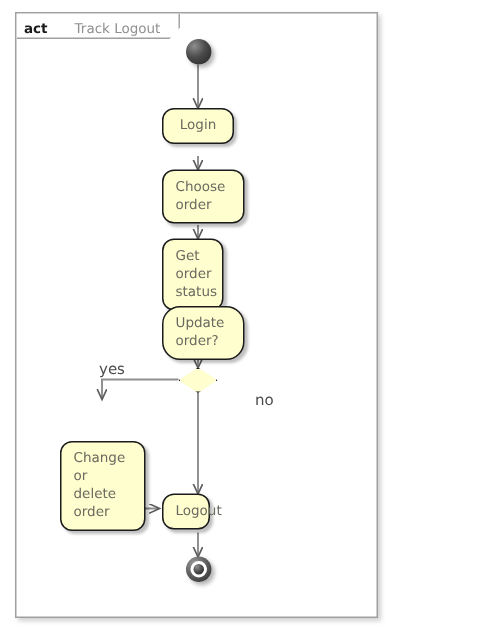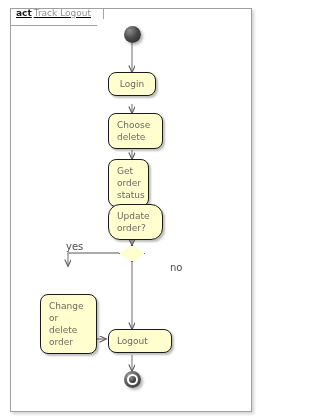--- a/index.html
+++ b/index.html
@@ -29,31 +29,30 @@
     box-shadow: 2px 2px 3px rgba(0,0,0,0.18);
   }
   #frame-label {
     position: absolute;
     left: 0px;
     top: 0px;
     height: 17px;
     padding: 0 12px 0 5px;
     box-sizing: border-box;
     display: flex;
-    align-items: flex-start;
-    gap: 2px;
+    align-items: flex-end;
+    gap: 18px;
     border-right: 1px solid #a0a0a0;
     border-bottom: 1px solid #a0a0a0;
     background: #ffffff;
     font-size: 9px;
     line-height: 1;
     white-space: nowrap;
     
     clip-path: polygon(0 0, 100% 0, 100% 55%, calc(100% - 7px) 100%, 0 100%);
-    text-decoration: underline;
   }
   #frame-label .kw {
     font-weight: bold;
     color: #1a1a1a;
   }
   #frame-label .nm {
     color: #909090;
   }
 
   
@@ -174,35 +173,35 @@
 
       <path d="M132,355 L132,371"></path>
     </g>
   </svg>
 
   <div class="node circle-start" style="left:124px; top:26px;"></div>
 
   <div class="node action" style="left:108px; top:72px; width:48px;text-align:center;">Login</div>
 
   <div class="node action" style="left:108px; top:113px; width:55px;">Choose
-delete</div>
+order</div>
 
   <div class="node action" style="left:108px; top:159px; width:41px;">Get order
 status</div>
 
   <div class="node action" style="left:108px; top:204px; width:55px;border-radius:12px;">Update
 order?</div>
 
   <div class="node diamond" style="left:119px; top:245px;"></div>
 
   <div class="edge-label" style="left:66px; top:242px;">yes</div>
 
   <div class="edge-label" style="left:146px; top:263px;padding-left:24px;">no</div>
 
   <div class="node action" style="left:40px; top:266px; width:57px;margin-top:28px;">Change or
 delete
 order</div>
 
-  <div class="node action" style="left:108px; top:329px; width:64px;">Logout</div>
+  <div class="node action" style="left:108px; top:329px; width:32px;">Logout</div>
 
   <div class="node circle-end" style="left:124px; top:371px;"></div>
 
 </div>
 
 </body></html>

